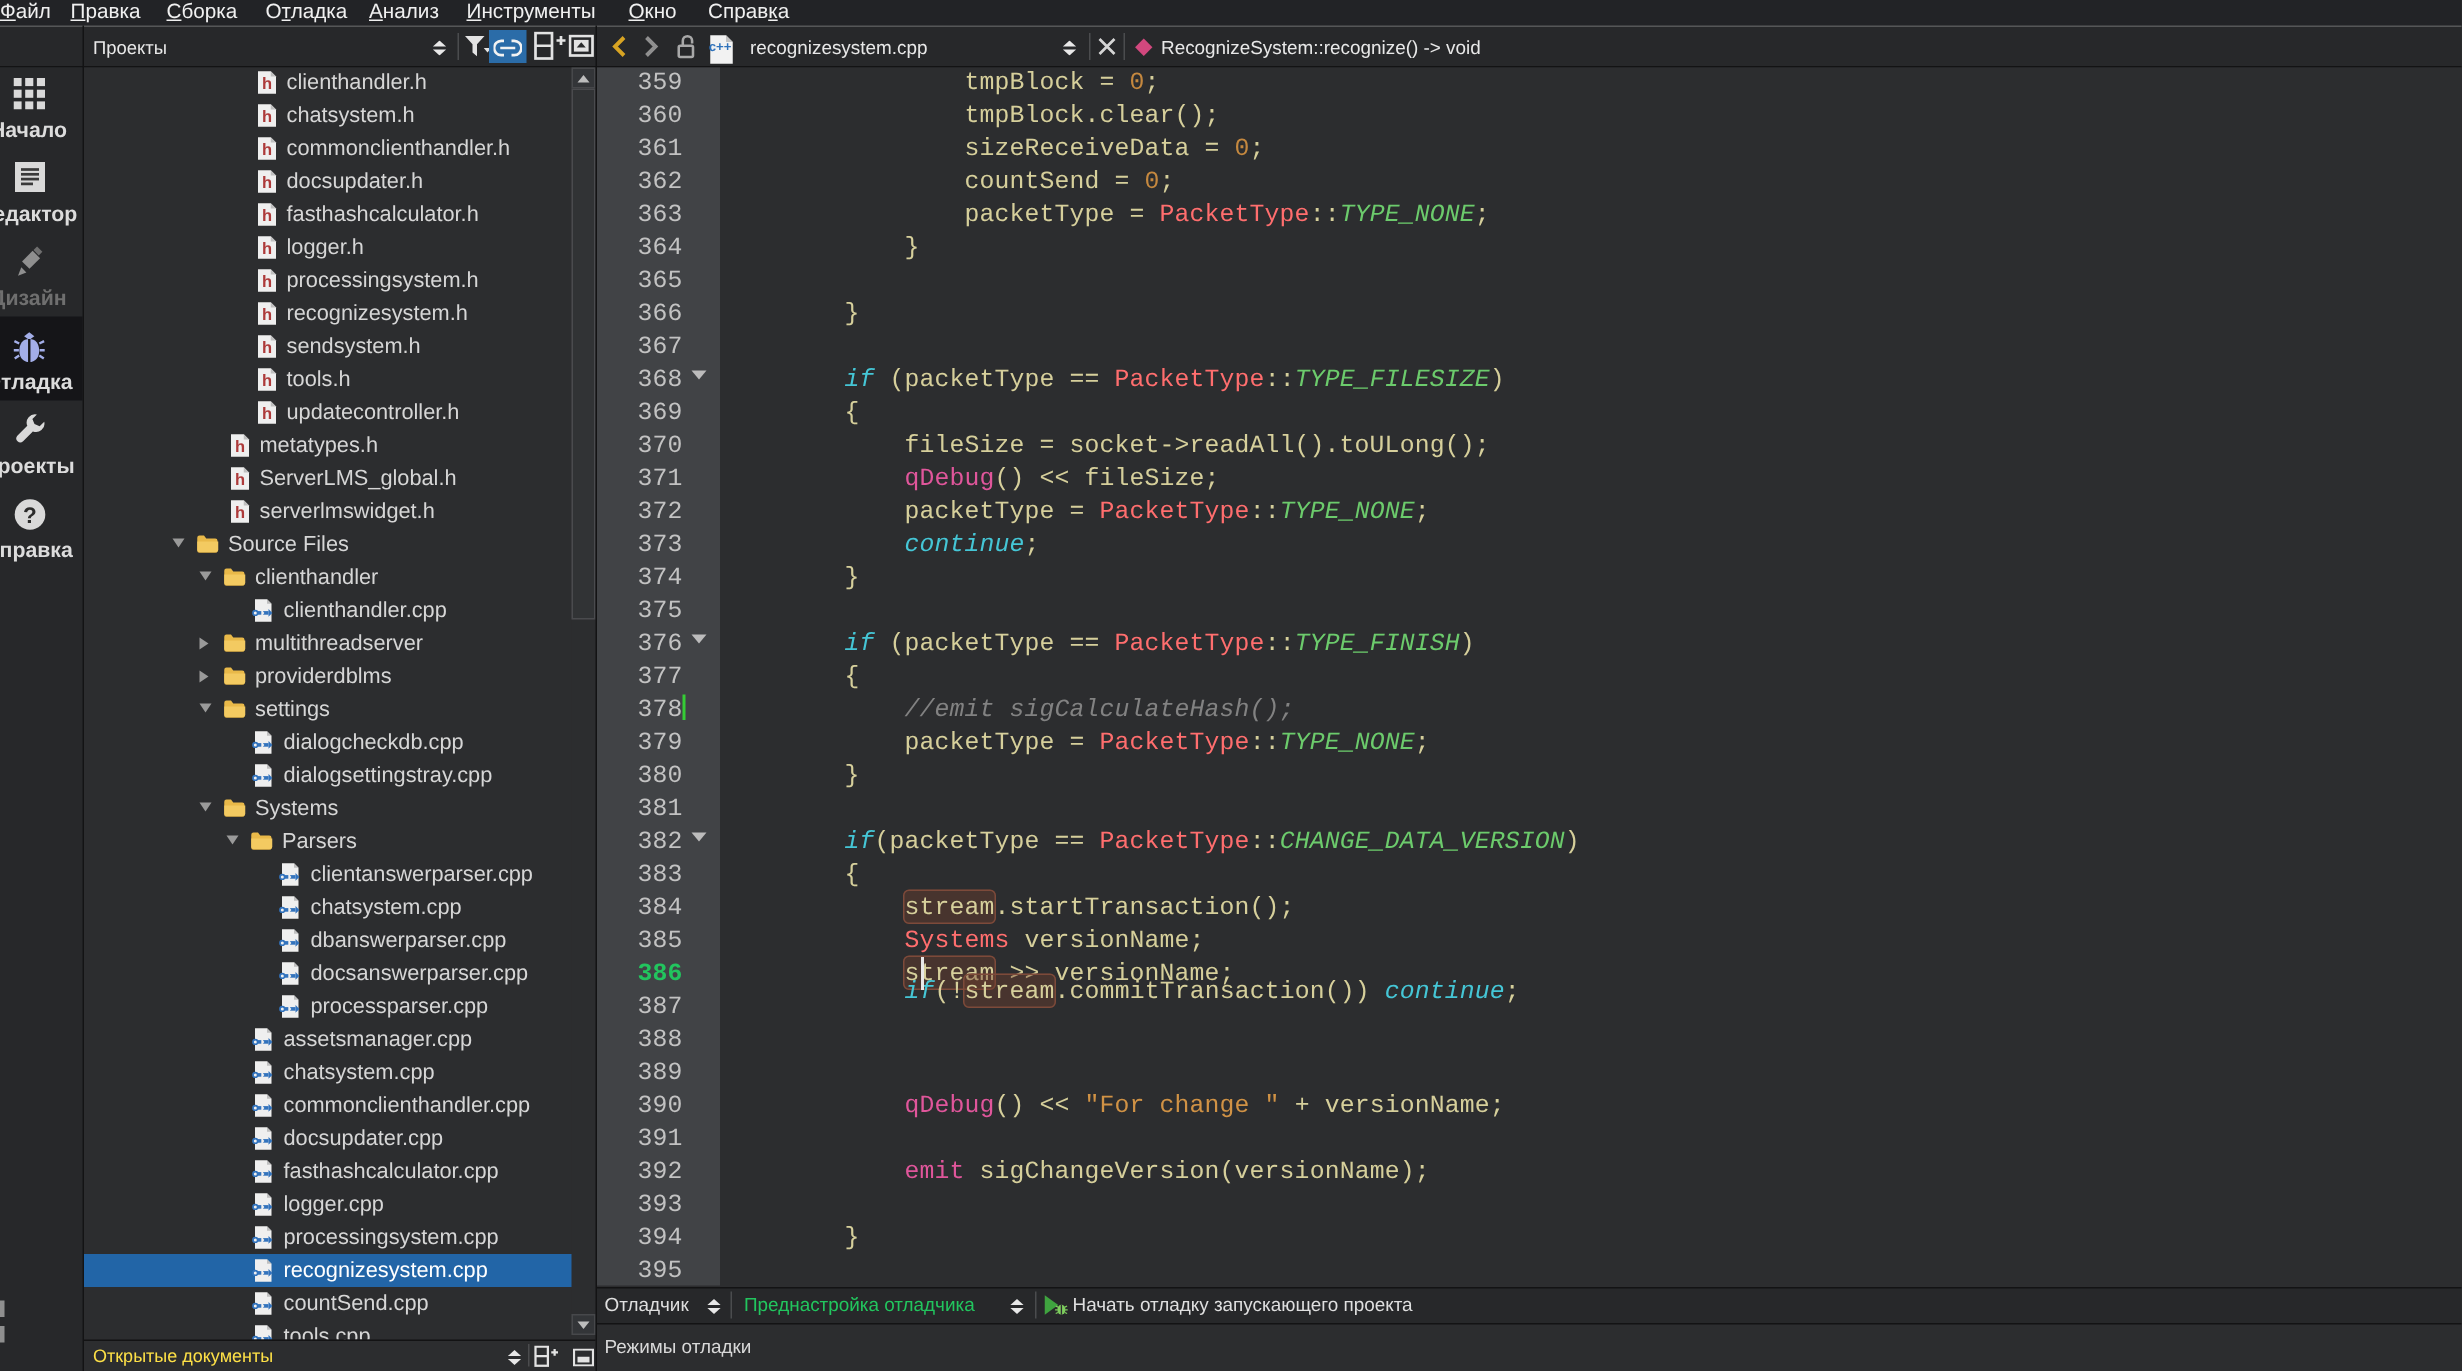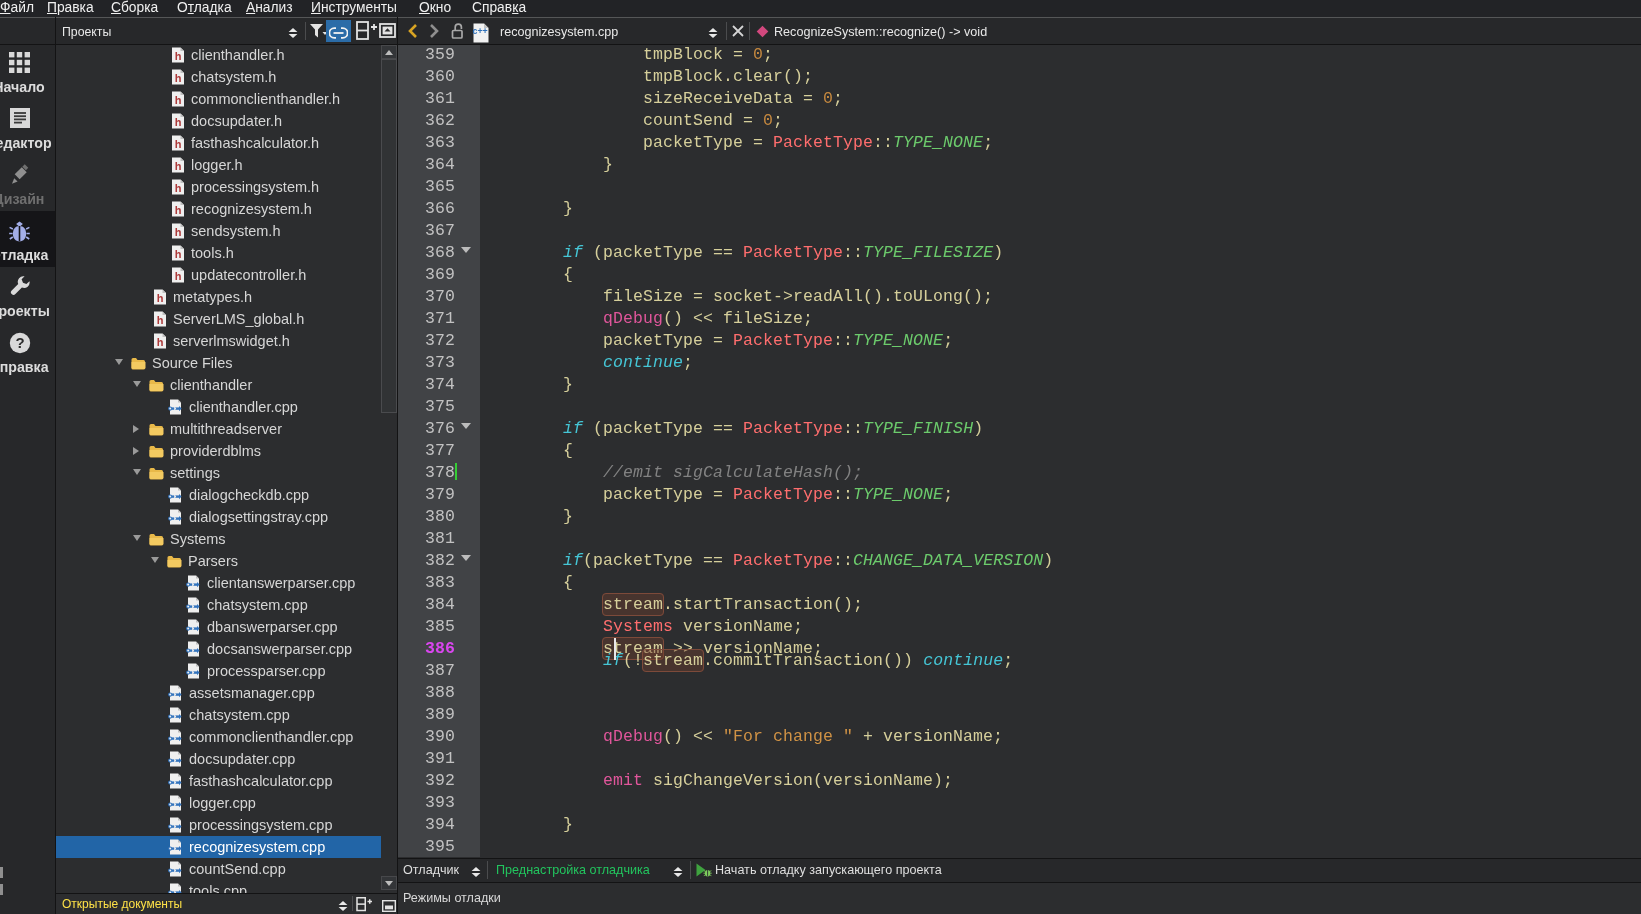--- a/index.html
+++ b/index.html
@@ -11,21 +11,21 @@
 .vline2{position:absolute;left:397px;top:17px;width:1px;height:897px;background:#131314}
 .tree{position:absolute;left:56px;top:45px;width:325px;height:848px;background:#2c2d2f;overflow:hidden}
 .trt{position:absolute;font-size:14.5px;color:#d6d6d6;line-height:22px;white-space:nowrap}
 .trt.sel{color:#ffffff}
 .ar-open{width:0;height:0;border-left:4.5px solid transparent;border-right:4.5px solid transparent;border-top:6px solid #9a9a9a}
 .ar-cl{width:0;height:0;border-top:4.5px solid transparent;border-bottom:4.5px solid transparent;border-left:6px solid #9a9a9a}
 .scroll{position:absolute;left:381px;top:45px;width:16px;height:848px;background:#2c2d2f}
 .editor{position:absolute;left:398px;top:45px;width:1243px;height:813px;background:#2c2d2f;overflow:hidden}
 .gutter{position:absolute;left:398px;top:45px;width:82px;height:812px;background:#414346}
 .lnum{position:absolute;left:398px;width:57px;text-align:right;font-family:"Liberation Mono",monospace;font-size:16.5px;letter-spacing:0.1px;line-height:22px;color:#c2c2c2}
-.lnum.cur{color:#d946ef;font-weight:bold}
+.lnum.cur{color:#22c55e;font-weight:bold}
 .fold{position:absolute;left:461px;width:0;height:0;border-left:5.5px solid transparent;border-right:5.5px solid transparent;border-top:6.5px solid #bcbcbc}
 .cl{position:absolute;left:483px;font-family:"Liberation Mono",monospace;font-size:16.5px;letter-spacing:0.1px;line-height:22px;color:#d6cf9b;white-space:pre}
 .cl .k{color:#45c6d6;font-style:italic}
 .cl .y{color:#ff6e6e}
 .cl .e{color:#6ccb6c;font-style:italic}
 .cl .n{color:#c5883f}
 .cl .s{color:#d09245}
 .cl .f{color:#e0569b}
 .cl .c{color:#828282;font-style:italic}
 .cl .o{background:rgba(115,62,44,0.40);border:1px solid #7d4a3a;border-radius:4px;margin:0 -1px;padding:1px 0}

